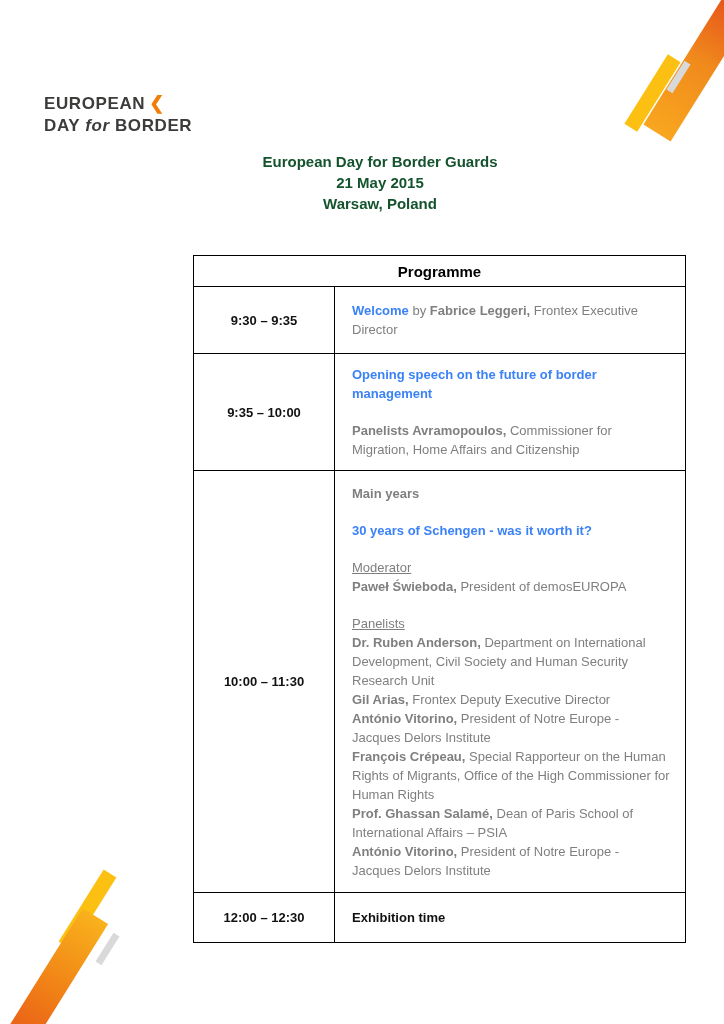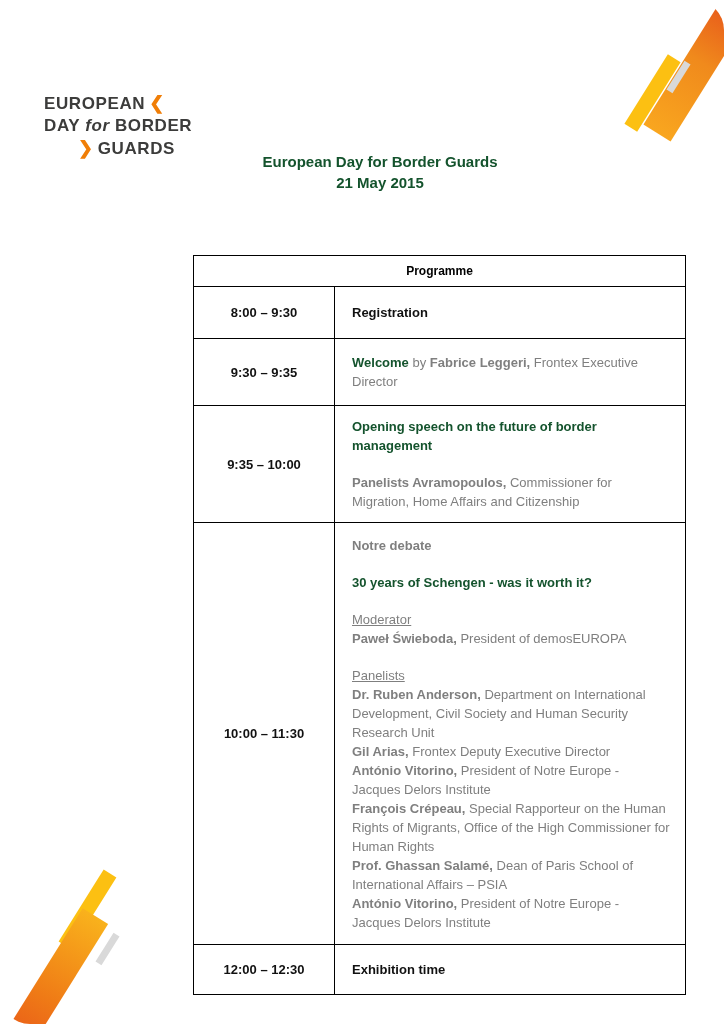--- a/index.html
+++ b/index.html
@@ -2,21 +2,20 @@
 <html><head>
 <meta charset="utf-8">
 <style>
   html,body { margin:0; padding:0; background:#ffffff; }
   .page {
     position:relative;
     width:724px; height:1024px;
     background:#ffffff;
     overflow:hidden;
     font-family:"Liberation Sans", sans-serif;
-    border-radius:30px;
   }
 
   
   .stripe { position:absolute; pointer-events:none; }
   .tr-main   { top:-38px; right:2px;  width:32px; height:185px; transform:rotate(32deg); background:linear-gradient(to bottom,#E23A1B 0%,#F08A1C 55%,#F9A61F 100%); }
   .tr-yellow { top:52px;  right:64px; width:15px; height:82px;  transform:rotate(32deg); background:#FCC012; }
   .tr-gray   { top:60px;  right:42px; width:7px;  height:34px;  transform:rotate(32deg); background:#D9D9D9; }
   .bl-yellow { bottom:72px; left:80px; width:15px; height:85px; transform:rotate(32deg); background:#FCC012; }
   .bl-main   { bottom:-40px; left:38px; width:30px; height:160px; transform:rotate(32deg); background:linear-gradient(to bottom,#F9B21C 0%,#EF7A16 60%,#E8551A 100%); }
   .bl-gray   { bottom:58px; left:104px; width:7px; height:34px; transform:rotate(32deg); background:#D9D9D9; }
@@ -45,34 +44,34 @@
   
   table.programme {
     position:absolute; left:193px; top:255px;
     width:493px;
     border-collapse:collapse;
     font-size:13px;
   }
   table.programme td { border:1px solid #000; }
   td.head-cell {
     text-align:center; font-weight:bold; color:#000;
-    height:28px; font-size:12px;
+    height:28px; font-size:15px;
   }
   td.time-cell {
     width:138px; text-align:center; vertical-align:middle;
     font-weight:bold; color:#111;
   }
   td.content-cell {
     padding:8px 14px 8px 17px;
     vertical-align:middle;
     line-height:19px;
   }
   .black-label { color:#111; font-weight:bold; }
   .gray   { color:#7F7F7F; }
-  .orange { color:#14532d; }
+  .orange { color:#3b82f6; }
   .b { font-weight:bold; }
   .u { text-decoration:underline; }
   .blank { height:18px; }
 
   .r1  td { height:35px; }
   .r2  td { height:50px; }
   .r3  td { height:100px;margin-left:21px; }
   .r4  td { height:405px; }
   .r5  td { height:34px; }
   .r6  td { height:33px; }
@@ -89,42 +88,34 @@
   <div class="stripe bl-main"></div>
   <div class="stripe bl-gray"></div>
 
   <div class="logo">
     <div class="logo-line1">
       <span>EUROPEAN</span><span class="chev chev-l">❮</span>
     </div>
     <div class="logo-line2">
       <span>DAY </span><span class="for-it">for</span><span> BORDER</span>
     </div>
-    <div class="logo-line3">
-      <span class="chev chev-r">❯</span><span>GUARDS</span>
-    </div>
   </div>
 
   <div class="title-block">
     <div>European Day for Border Guards</div>
     <div>21 May 2015</div>
+    <div>Warsaw, Poland</div>
   </div>
 
   <table class="programme">
     <tbody>
         <tr>
       <td class="head-cell" colspan="2">Programme</td>
     </tr>
 
-    <tr class="r1">
-      <td class="time-cell">8:00 – 9:30</td>
-      <td class="content-cell">
-        <span class="black-label">Registration</span>
-      </td>
-    </tr>
 
     <tr class="r2">
       <td class="time-cell">9:30 – 9:35</td>
       <td class="content-cell">
         <span class="orange b">Welcome</span><span class="gray"> by </span><span class="gray b">Fabrice Leggeri,</span><span class="gray"> Frontex Executive Director</span>
       </td>
     </tr>
 
     <tr class="r3">
       <td class="time-cell">9:35 – 10:00</td>
@@ -133,21 +124,21 @@
         <div class="blank"></div>
         <div class="gray">
           <span class="b">Panelists Avramopoulos,</span><span> Commissioner for Migration, Home Affairs and Citizenship</span>
         </div>
       </td>
     </tr>
 
     <tr class="r4">
       <td class="time-cell">10:00 – 11:30</td>
       <td class="content-cell">
-        <div class="gray b">Notre debate</div>
+        <div class="gray b">Main years</div>
         <div class="blank"></div>
         <div class="orange b">30 years of Schengen - was it worth it?</div>
         <div class="blank"></div>
         <div class="gray u">Moderator</div>
         <div class="gray">
           <span class="b">Paweł Świeboda,</span><span> President of demosEUROPA</span>
         </div>
         <div class="blank"></div>
         <div class="gray u">Panelists</div>
         <div class="gray">

